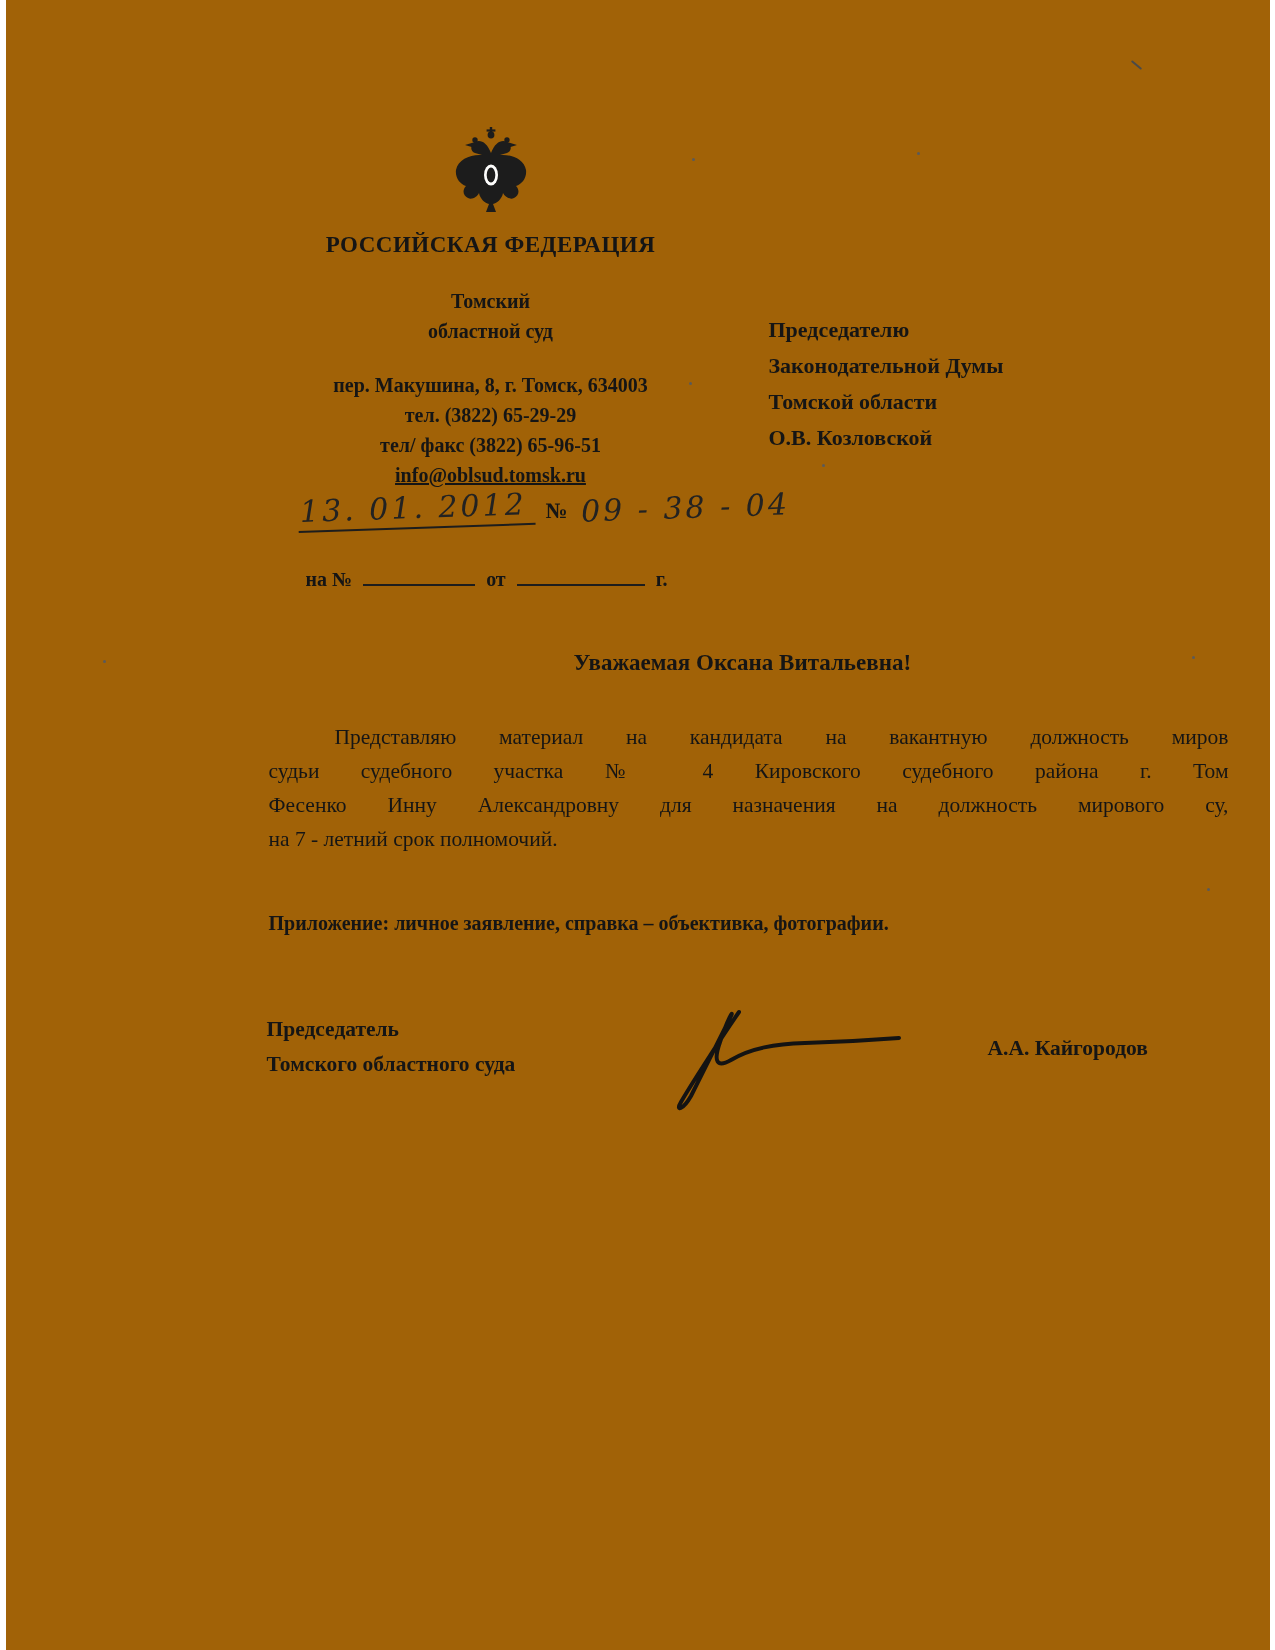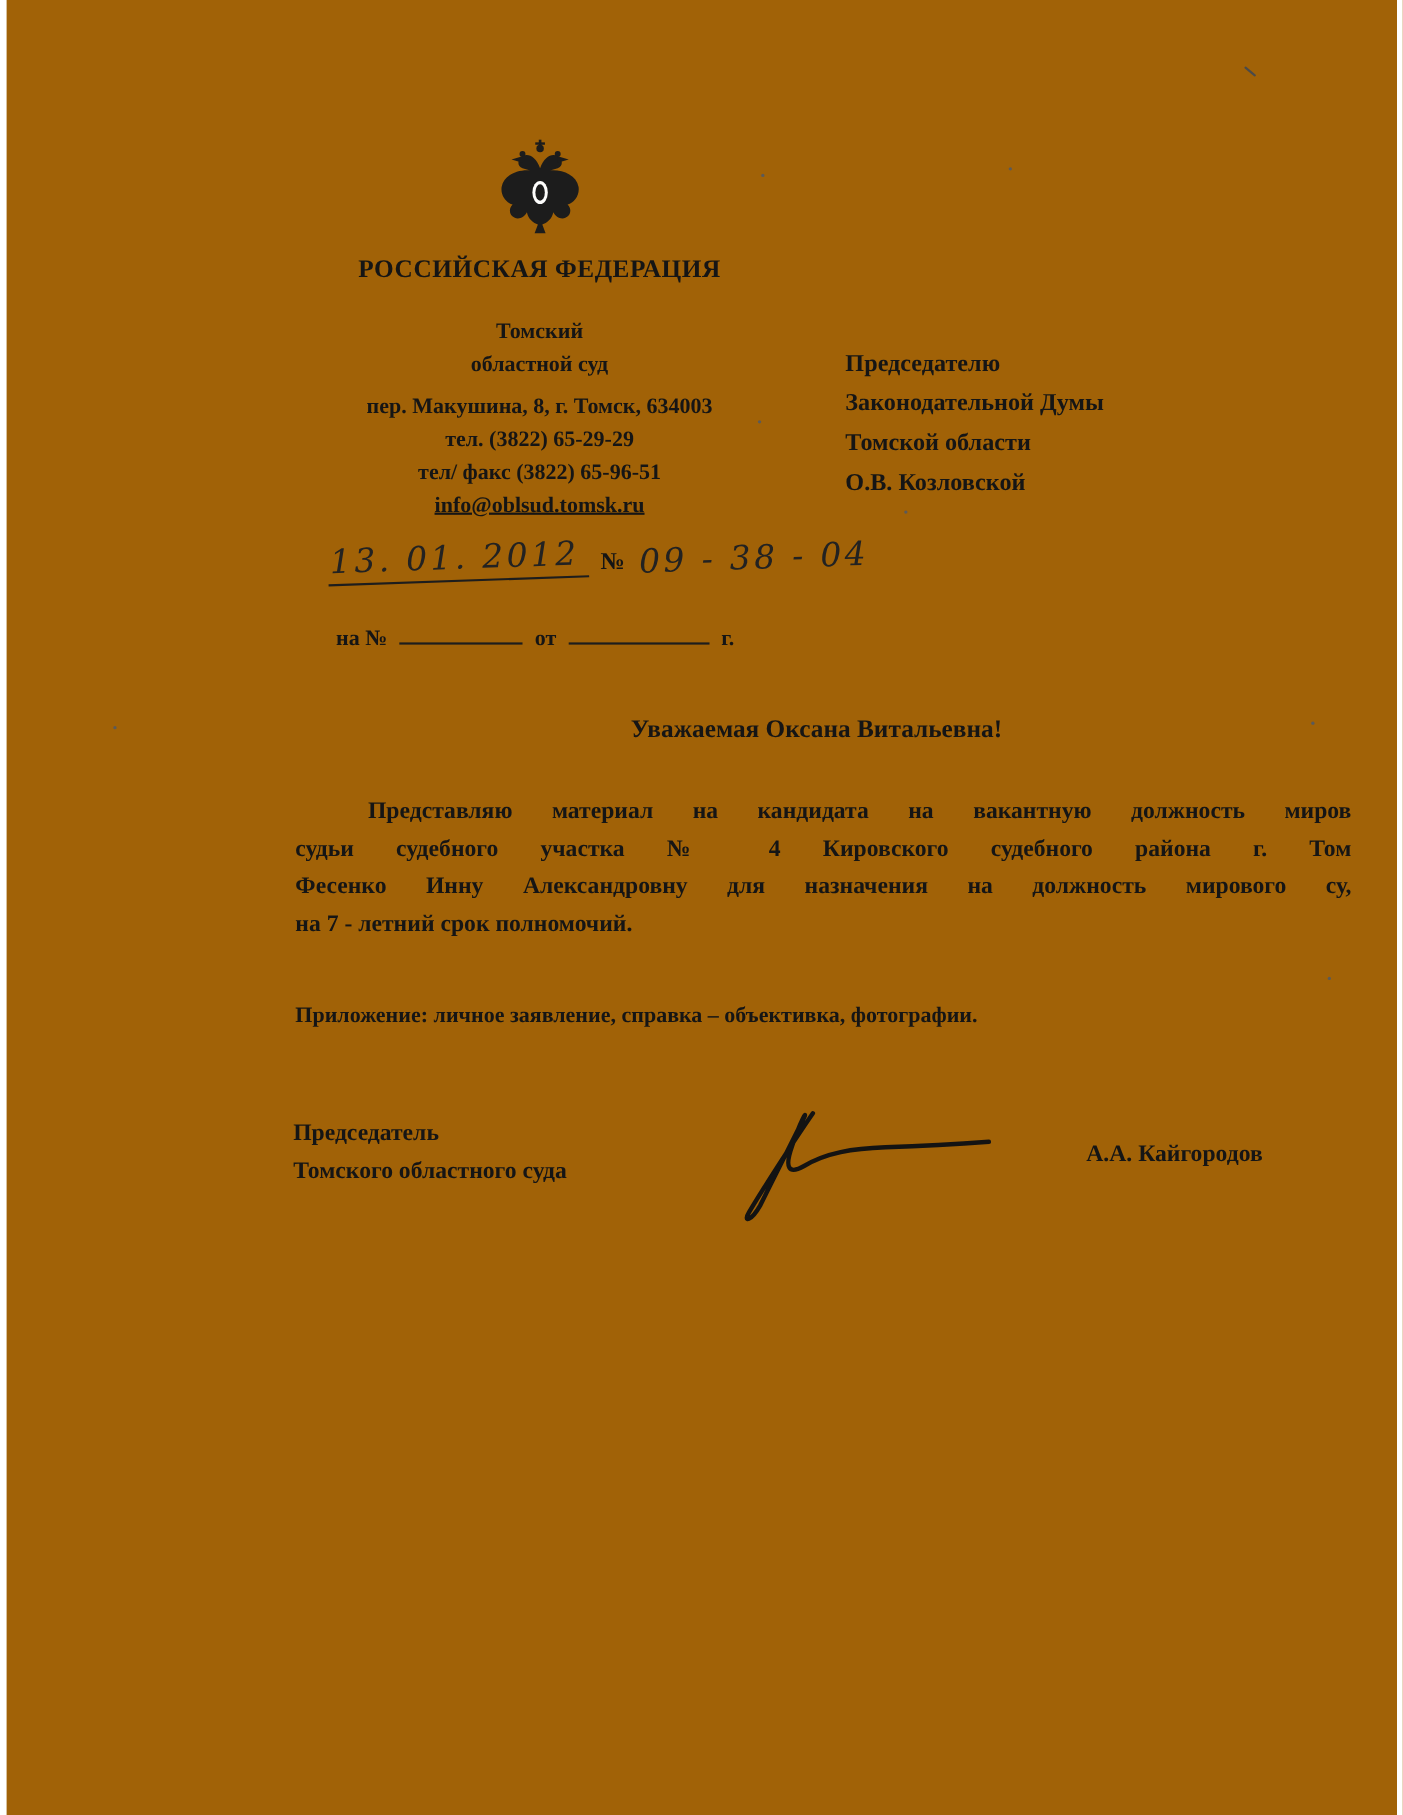--- a/index.html
+++ b/index.html
@@ -25,21 +25,21 @@
   }
   .emblem { display: block; margin: 0 auto; }
   .country {
     margin-top: 14px;
     font-size: 23px;
     font-weight: bold;
     letter-spacing: 0.5px;
     white-space: nowrap;
   }
   .org { margin-top: 28px; font-size: 20px; font-weight: bold; line-height: 30px; }
-  .addr { margin-top: 8px; font-size: 20px; font-weight: bold; line-height: 30px; }
+  .addr { margin-top: 24px; font-size: 20px; font-weight: bold; line-height: 30px; }
   .email { text-decoration: underline; }
 
   
   .refline {
     position: absolute;
     left: 292px;
     top: 490px;
     white-space: nowrap;
     font-size: 22px;
     font-weight: bold;
@@ -95,21 +95,21 @@
     font-size: 23px;
     font-weight: bold;
     white-space: nowrap;
   }
   .para {
     position: absolute;
     left: 263px;
     top: 720px;
     width: 960px;
     font-size: 21.5px;
-    font-weight: bold;
+    font-weight: normal;
     line-height: 34px;
   }
   .para .line { text-align: justify; }
   .para .line.stretch { text-align-last: justify; }
   .para .line.indent { text-indent: 66px; }
   .attachment {
     position: absolute;
     left: 263px;
     top: 912px;
     font-size: 20px;

